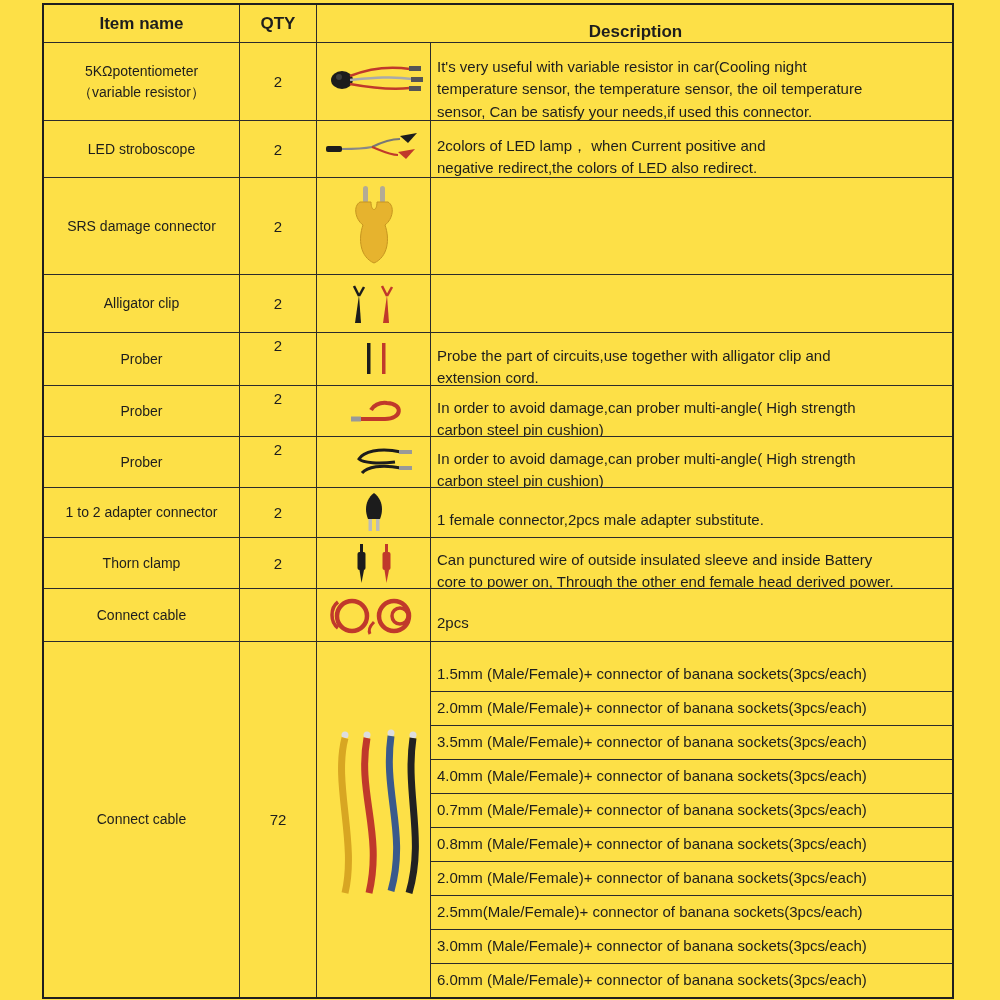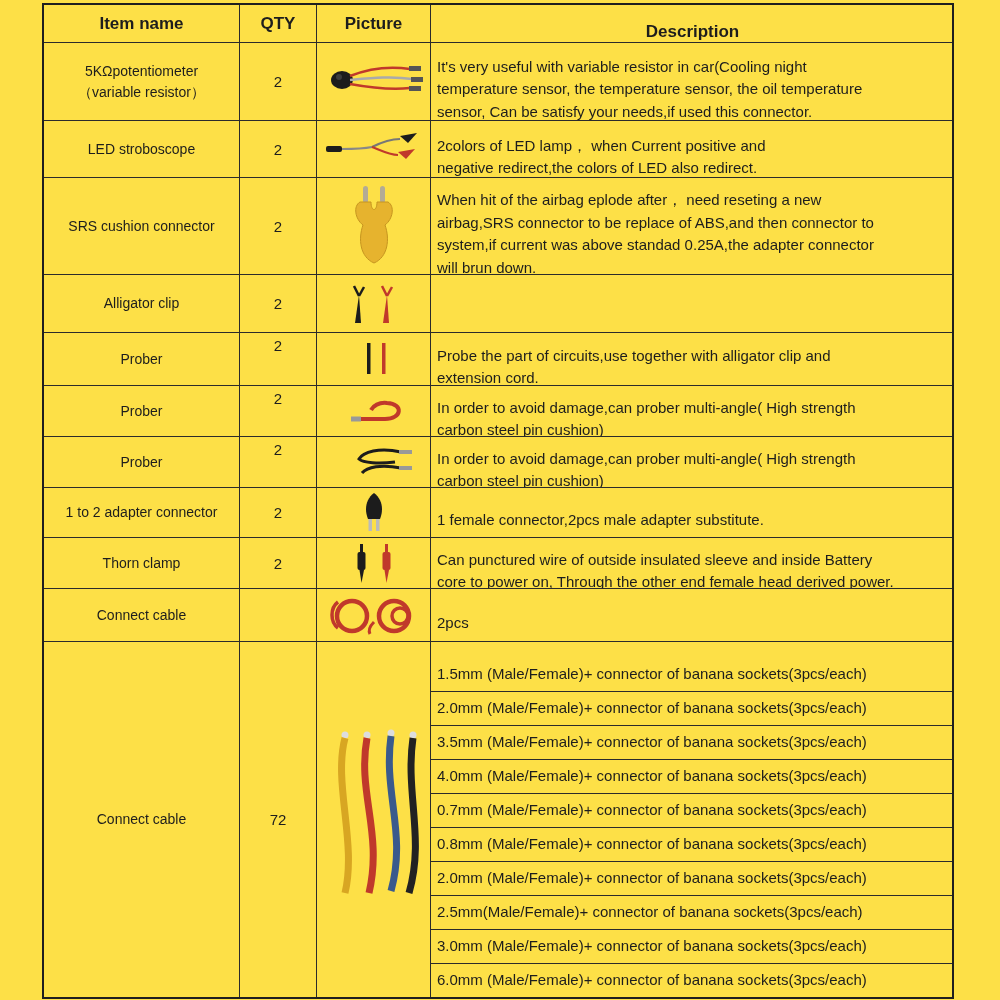--- a/index.html
+++ b/index.html
@@ -26,21 +26,20 @@
 </style>
 </head>
 <body>
 
 <div class="page">
   <div class="tbl">
 
     <div class="row hdr" style="height:38px">
       <div class="cell c-item">Item name</div>
       <div class="cell c-qty">QTY</div>
-      <div class="cell c-pic">Picture</div>
       <div class="cell c-desc" style="justify-content:center;font-weight:bold">Description</div>
     </div>
 
     <div class="row" style="height:78px">
       <div class="cell c-item">5KΩpotentiometer
 （variable resistor）</div>
       <div class="cell c-qty">2</div>
       <div class="cell c-pic">
         <svg width="108" height="60" viewBox="0 0 108 60">
           <ellipse cx="22" cy="28" rx="11" ry="9" fill="#1c1c1c"></ellipse>
@@ -69,33 +68,29 @@
           <polygon points="80,7 97,4 88,14" fill="#1c1c1c"></polygon>
           <path d="M52,18 C62,22 70,26 78,26" stroke="#c0392b" stroke-width="2" fill="none"></path>
           <polygon points="78,23 95,20 86,30" fill="#c0392b"></polygon>
         </svg>
       </div>
       <div class="cell c-desc">2colors of LED lamp，  when Current positive and
 negative redirect,the colors of LED also redirect.</div>
     </div>
 
     <div class="row" style="height:97px">
-      <div class="cell c-item">SRS cushion connector</div>
+      <div class="cell c-item">SRS damage connector</div>
       <div class="cell c-qty">2</div>
       <div class="cell c-pic">
         <svg width="60" height="88" viewBox="0 0 60 88">
           <rect x="19" y="4" width="5" height="17" rx="2.5" fill="#b3ab95"></rect>
           <rect x="36" y="4" width="5" height="17" rx="2.5" fill="#b3ab95"></rect>
           <path d="M16,20 L27,20 C27,30 33,30 33,20 L44,20 C51,24 49,37 41,43 C46,57 44,75 30,81 C16,75 14,57 19,43 C11,37 9,24 16,20 Z" fill="#e6b32e" stroke="#c6951f" stroke-width="1"></path>
         </svg>
       </div>
-      <div class="cell c-desc">When hit of the airbag eplode after，  need reseting a new
-airbag,SRS connector to be replace of ABS,and then connector to
-system,if current was above standad 0.25A,the adapter connector
-will brun down.</div>
     </div>
 
     <div class="row" style="height:58px">
       <div class="cell c-item">Alligator clip</div>
       <div class="cell c-qty">2</div>
       <div class="cell c-pic">
         <svg width="80" height="46" viewBox="0 0 80 46">
           <polygon points="21,42 27,42 25,14" fill="#1c1c1c"></polygon>
           <line x1="25" y1="15" x2="20" y2="5" stroke="#1c1c1c" stroke-width="2.5"></line>
           <line x1="25" y1="15" x2="30" y2="6" stroke="#1c1c1c" stroke-width="2.5"></line>

